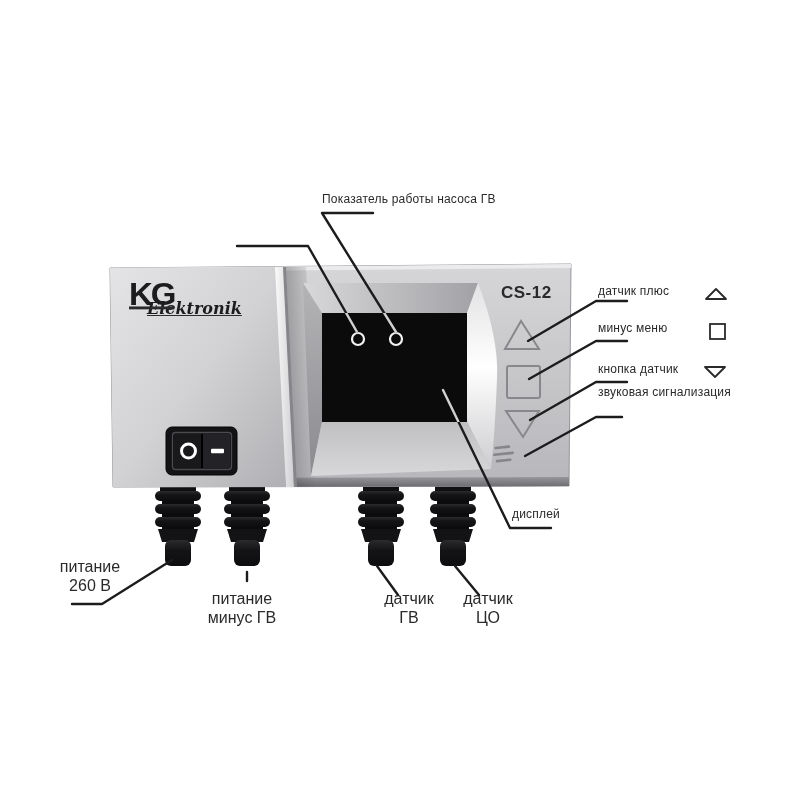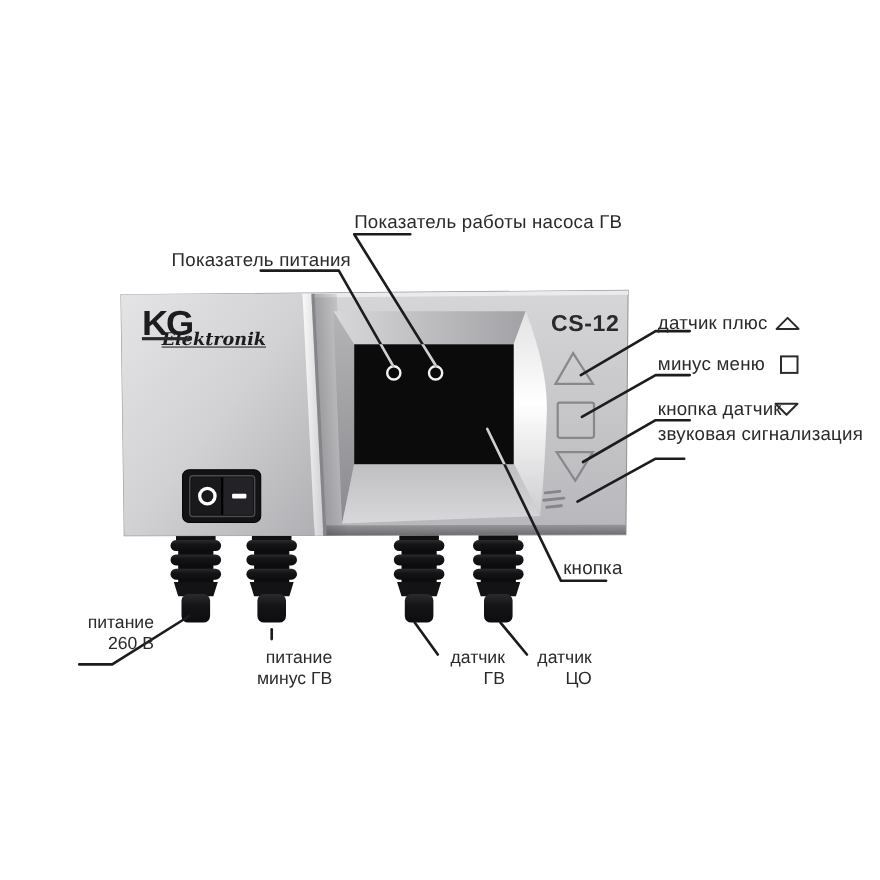--- a/index.html
+++ b/index.html
@@ -1,27 +1,27 @@
 <!DOCTYPE html>
 <html><head>
 <meta charset="utf-8">
 <style>
   html,body{margin:0;padding:0;background:#fff;}
   #canvas{
     position:relative;width:800px;height:800px;background:#ffffff;overflow:hidden;
     font-family:"Liberation Sans","DejaVu Sans",sans-serif;color:#2a2a2c;
   }
   .abs{position:absolute;}
-  .callout-label{font-size:17px;letter-spacing:.2px;white-space:nowrap;line-height:1.1;}
-  .stack{text-align:right;font-size:16px;line-height:19px;white-space:nowrap;}
+  .callout-label{font-size:12px;letter-spacing:.2px;white-space:nowrap;line-height:1.1;}
+  .stack{text-align:center;font-size:16px;line-height:19px;white-space:nowrap;}
   #brand-logo{line-height:1;text-decoration:underline;}
   #brand-kg{font-weight:bold;font-size:33px;letter-spacing:-2px;color:#1c1c1e;display:block;transform:scaleY(.96);}
   #brand-elektronik{display:block;margin:-9px 0 0 18px;font-family:"DejaVu Serif","Liberation Serif",serif;
      font-style:italic;font-weight:bold;font-size:16px;color:#1c1c1e;text-align:center;}
-  #model-label{font-weight:bold;font-size:21px;letter-spacing:.5px;color:#29292b;}
+  #model-label{font-weight:bold;font-size:17px;letter-spacing:.5px;color:#29292b;}
   svg{display:block;}
 </style>
 </head>
 <body>
 
 <div id="canvas">
 
   <svg class="abs" style="left:0;top:0" width="800" height="800" viewBox="0 0 800 800">
     <defs>
       <linearGradient id="gBody" x1="0" y1="0" x2="0" y2="1">
@@ -156,40 +156,39 @@
   </svg>
 
   <div class="abs" id="brand-logo" style="left:129px;top:277px">
     <span id="brand-kg">KG</span>
     <span id="brand-elektronik">Elektronik</span>
   </div>
   <div class="abs" id="model-label" style="left:501px;top:283px">CS-12</div>
 
   <div class="abs callout-label" style="left:322px;top:193px">Показатель работы насоса ГВ</div>
 
-  <div class="abs callout-label" style="left:156px;top:228px">Показатель питания</div>
 
   <div class="abs callout-label" style="left:598px;top:285px">датчик плюс</div>
   <svg class="abs" style="left:704px;top:287px" width="24" height="14" viewBox="0 0 24 14">
     <path d="M2,12 L12,2 L22,12 Z" fill="none" stroke="#2a2a2c" stroke-width="1.8" stroke-linejoin="round"></path>
   </svg>
 
   <div class="abs callout-label" style="left:598px;top:322px">минус меню</div>
   <svg class="abs" style="left:708px;top:322px" width="19" height="19" viewBox="0 0 19 19">
     <rect x="2" y="2" width="15" height="15" fill="none" stroke="#2a2a2c" stroke-width="1.8"></rect>
   </svg>
 
   <div class="abs callout-label" style="left:598px;top:363px">кнопка датчик</div>
   <svg class="abs" style="left:703px;top:365px" width="24" height="14" viewBox="0 0 24 14">
     <path d="M2,2 L22,2 L12,12 Z" fill="none" stroke="#2a2a2c" stroke-width="1.8" stroke-linejoin="round"></path>
   </svg>
 
   <div class="abs callout-label" style="left:598px;top:386px">звуковая сигнализация</div>
 
-  <div class="abs callout-label" style="left:512px;top:508px">кнопка</div>
+  <div class="abs callout-label" style="left:512px;top:508px">дисплей</div>
 
   <div class="abs stack" style="left:40px;top:557px;width:100px">
     <div>питание</div>
     <div>260 В</div>
   </div>
 
   <div class="abs stack" style="left:182px;top:589px;width:120px">
     <div>питание</div>
     <div>минус ГВ</div>
   </div>

